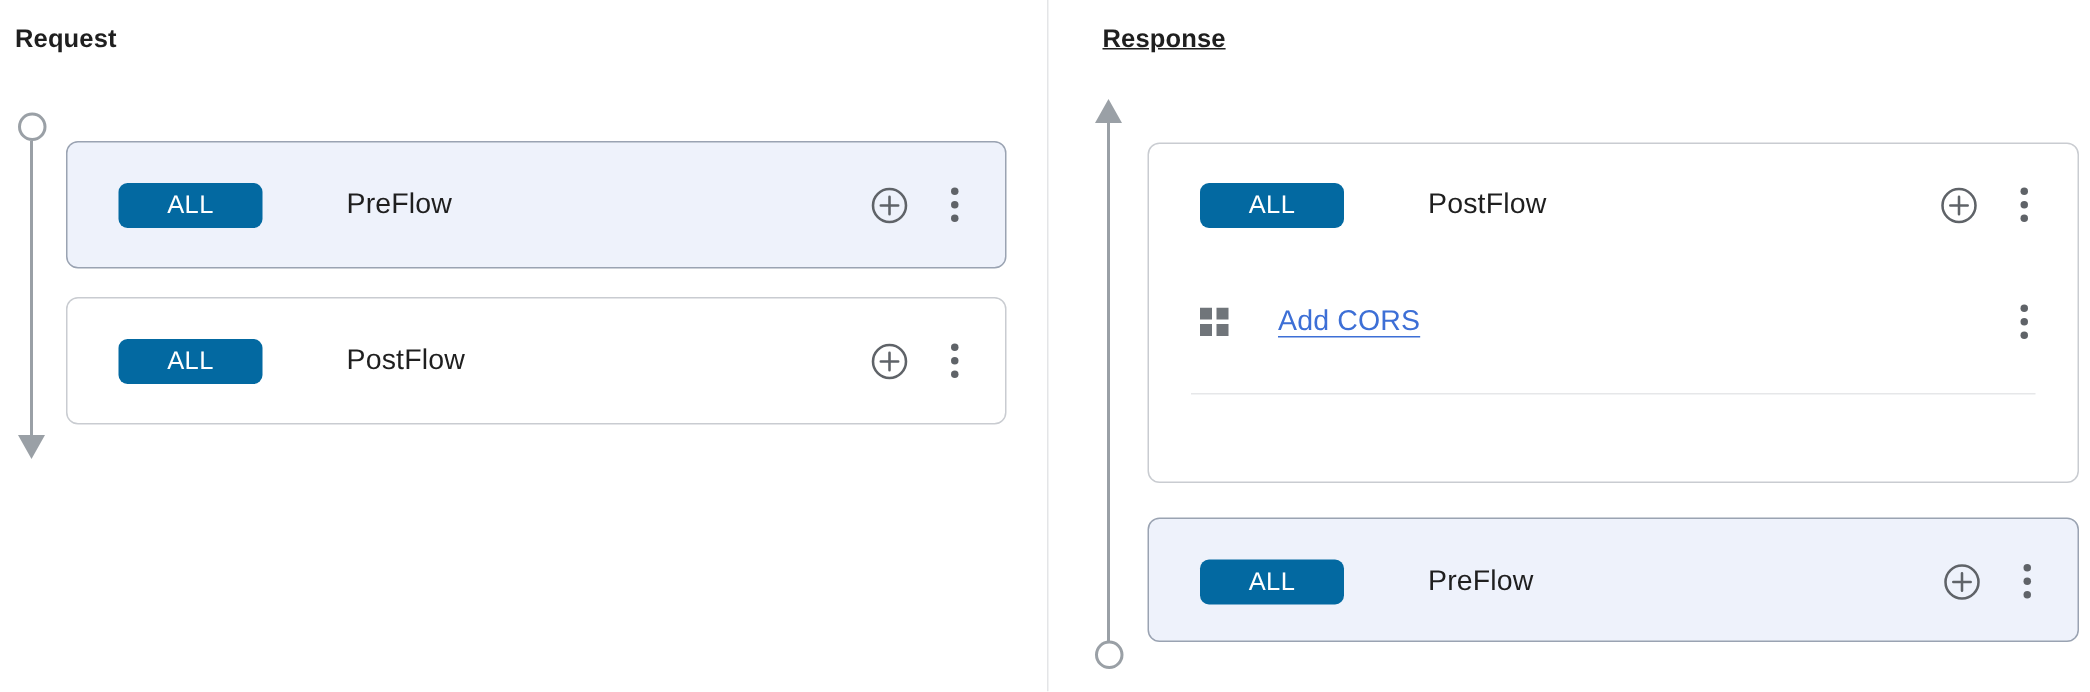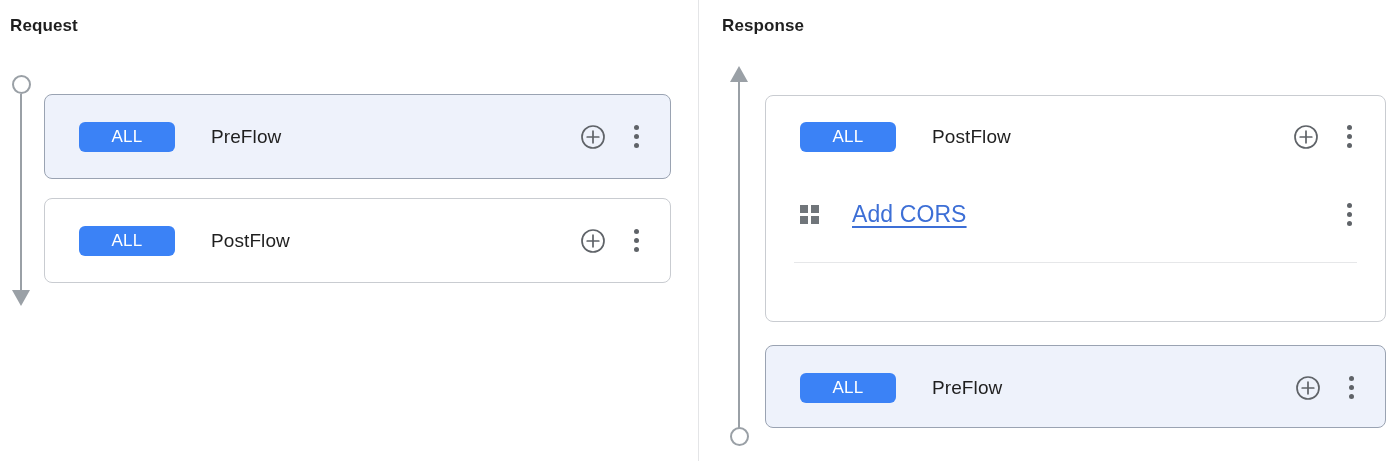--- a/index.html
+++ b/index.html
@@ -40,21 +40,21 @@
   .panel-title {
     position: absolute;
     top: 14px;
     font-size: 17px;
     line-height: 24px;
     color: #1f1f1f;
     letter-spacing: .1px;
     white-space: nowrap;
   }
   .panel-request  .panel-title { left: 10px; }
-  .panel-response .panel-title { left: 23px; }
+  .panel-response .panel-title { left: 36px; text-decoration: underline; }
 
   
   .rail {
     position: absolute;
     width: 30px;
   }
   .rail-request  { left: 6px;  top: 74px; height: 232px; }
   .rail-response { left: 724px; top: 66px; height: 380px; }
 
   .rail-line {
@@ -134,48 +134,48 @@
 
   
   .badge {
     display: inline-flex;
     align-items: center;
     justify-content: center;
     min-width: 96px;
     height: 30px;
     padding: 0 28px;
     border-radius: 6px;
-    background: #3b82f6;
+    background: #0369a1;
     color: #ffffff;
     font-size: 17px;
     line-height: 30px;
     letter-spacing: .3px;
     flex: none;
   }
 
   .flow-name {
-    margin-left: 36px;
+    margin-left: 56px;
     font-size: 19px;
     color: #1f1f1f;
     letter-spacing: .1px;
     white-space: nowrap;
   }
 
   
   .grid-icon {
     display: inline-block;
     width: 20px;
     height: 20px;
     flex: none;
   }
   .grid-icon svg { display: block; }
 
   .policy-link {
     margin-left: 32px;
-    font-size: 23px;
+    font-size: 19px;
     color: #3d6fd6;
     text-decoration: underline;
     text-underline-offset: 4px;
     letter-spacing: .1px;
     white-space: nowrap;
     cursor: pointer;
   }
 
   
   .row-actions {

